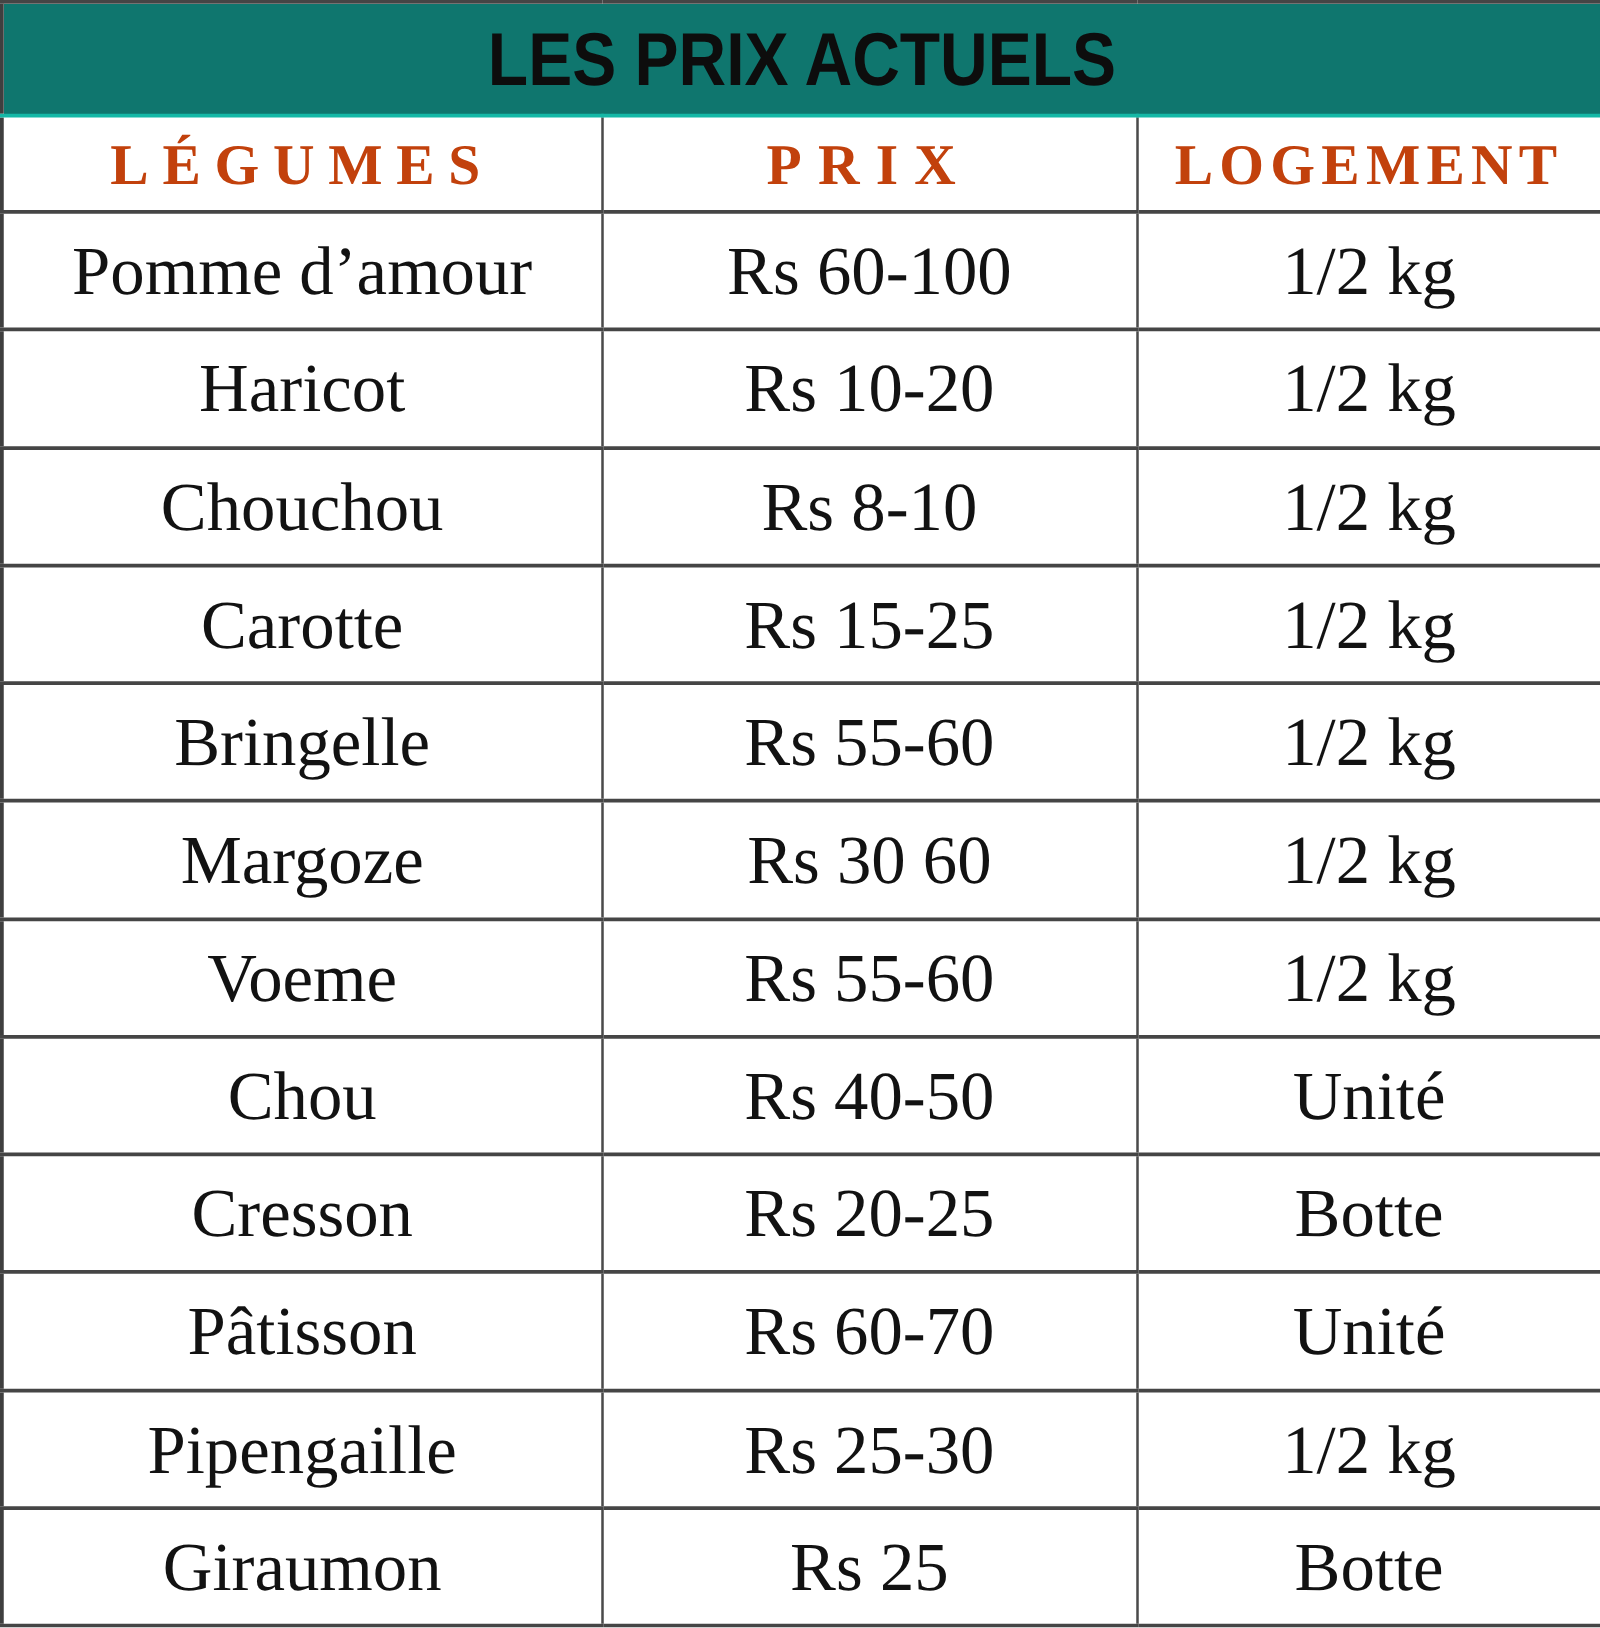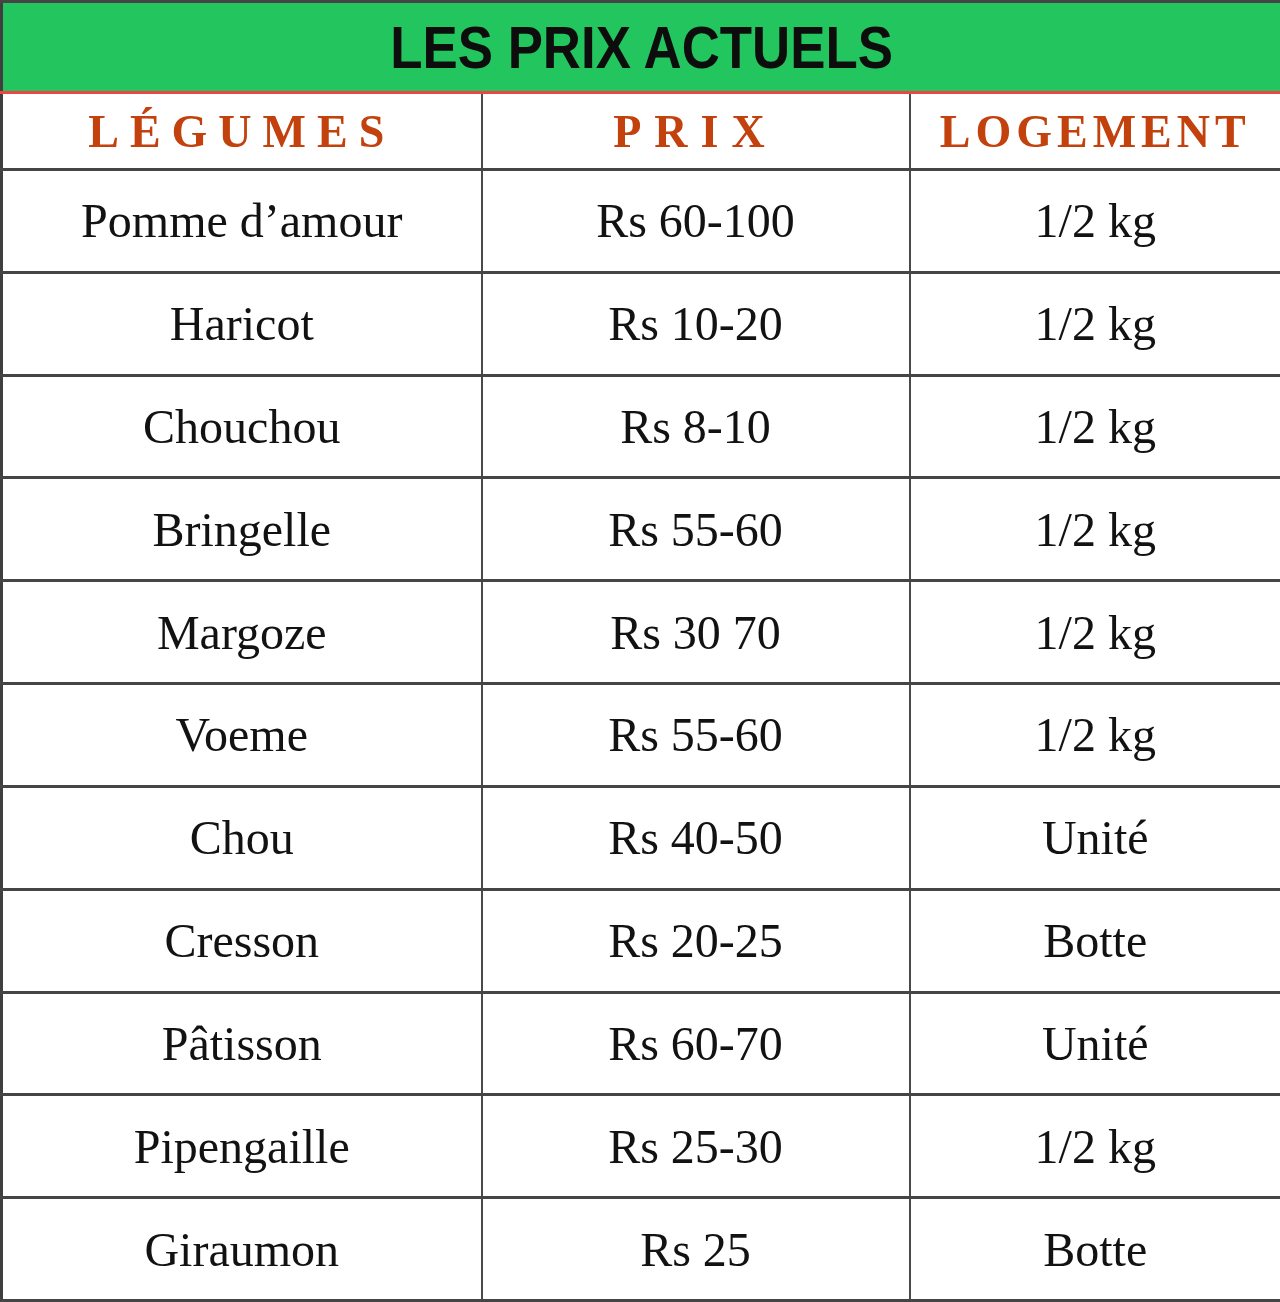--- a/index.html
+++ b/index.html
@@ -32,22 +32,22 @@
     text-align: center;
     vertical-align: middle;
     padding: 0;
     overflow: hidden;
     white-space: nowrap;
   }
 
   
   tr.title-row td {
     height: 88px;
-    background: #22c55e;
-    border-bottom: 3px solid #ef4444;
+    background: #0f766e;
+    border-bottom: 3px solid #14b8a6;
   }
   .title-text {
     display: inline-block;
     font-family: "Liberation Sans", sans-serif;
     font-weight: bold;
     font-size: 60px;
     letter-spacing: 0px;
     color: #0d0d0d;
     transform: scaleX(0.88);
     transform-origin: center;
@@ -62,21 +62,21 @@
     color: #c2410c;
     background: #ffffff;
   }
   tr.header-row th:nth-child(1) { letter-spacing: 11px; }
   tr.header-row th:nth-child(2) { letter-spacing: 13px; border-radius: 26px; }
   tr.header-row th:nth-child(3) { letter-spacing: 5px; }
 
   
   tbody td {
     font-family: "Liberation Serif", serif;
-    font-size: 48px;
+    font-size: 55px;
     color: #121212;
     background: #ffffff;
   }
 </style>
 </head>
 <body>
 
 <div class="table-wrap">
   <table class="price-table">
     <colgroup>
@@ -106,27 +106,32 @@
     <td>Haricot</td>
     <td>Rs 10-20</td>
     <td>1/2 kg</td>
   </tr>
         <tr>
     <td>Chouchou</td>
     <td>Rs 8-10</td>
     <td>1/2 kg</td>
   </tr>
         <tr>
+    <td>Carotte</td>
+    <td>Rs 15-25</td>
+    <td>1/2 kg</td>
+  </tr>
+        <tr>
     <td>Bringelle</td>
     <td>Rs 55-60</td>
     <td>1/2 kg</td>
   </tr>
         <tr>
     <td>Margoze</td>
-    <td>Rs 30 70</td>
+    <td>Rs 30 60</td>
     <td>1/2 kg</td>
   </tr>
         <tr>
     <td>Voeme</td>
     <td>Rs 55-60</td>
     <td>1/2 kg</td>
   </tr>
         <tr>
     <td>Chou</td>
     <td>Rs 40-50</td>

